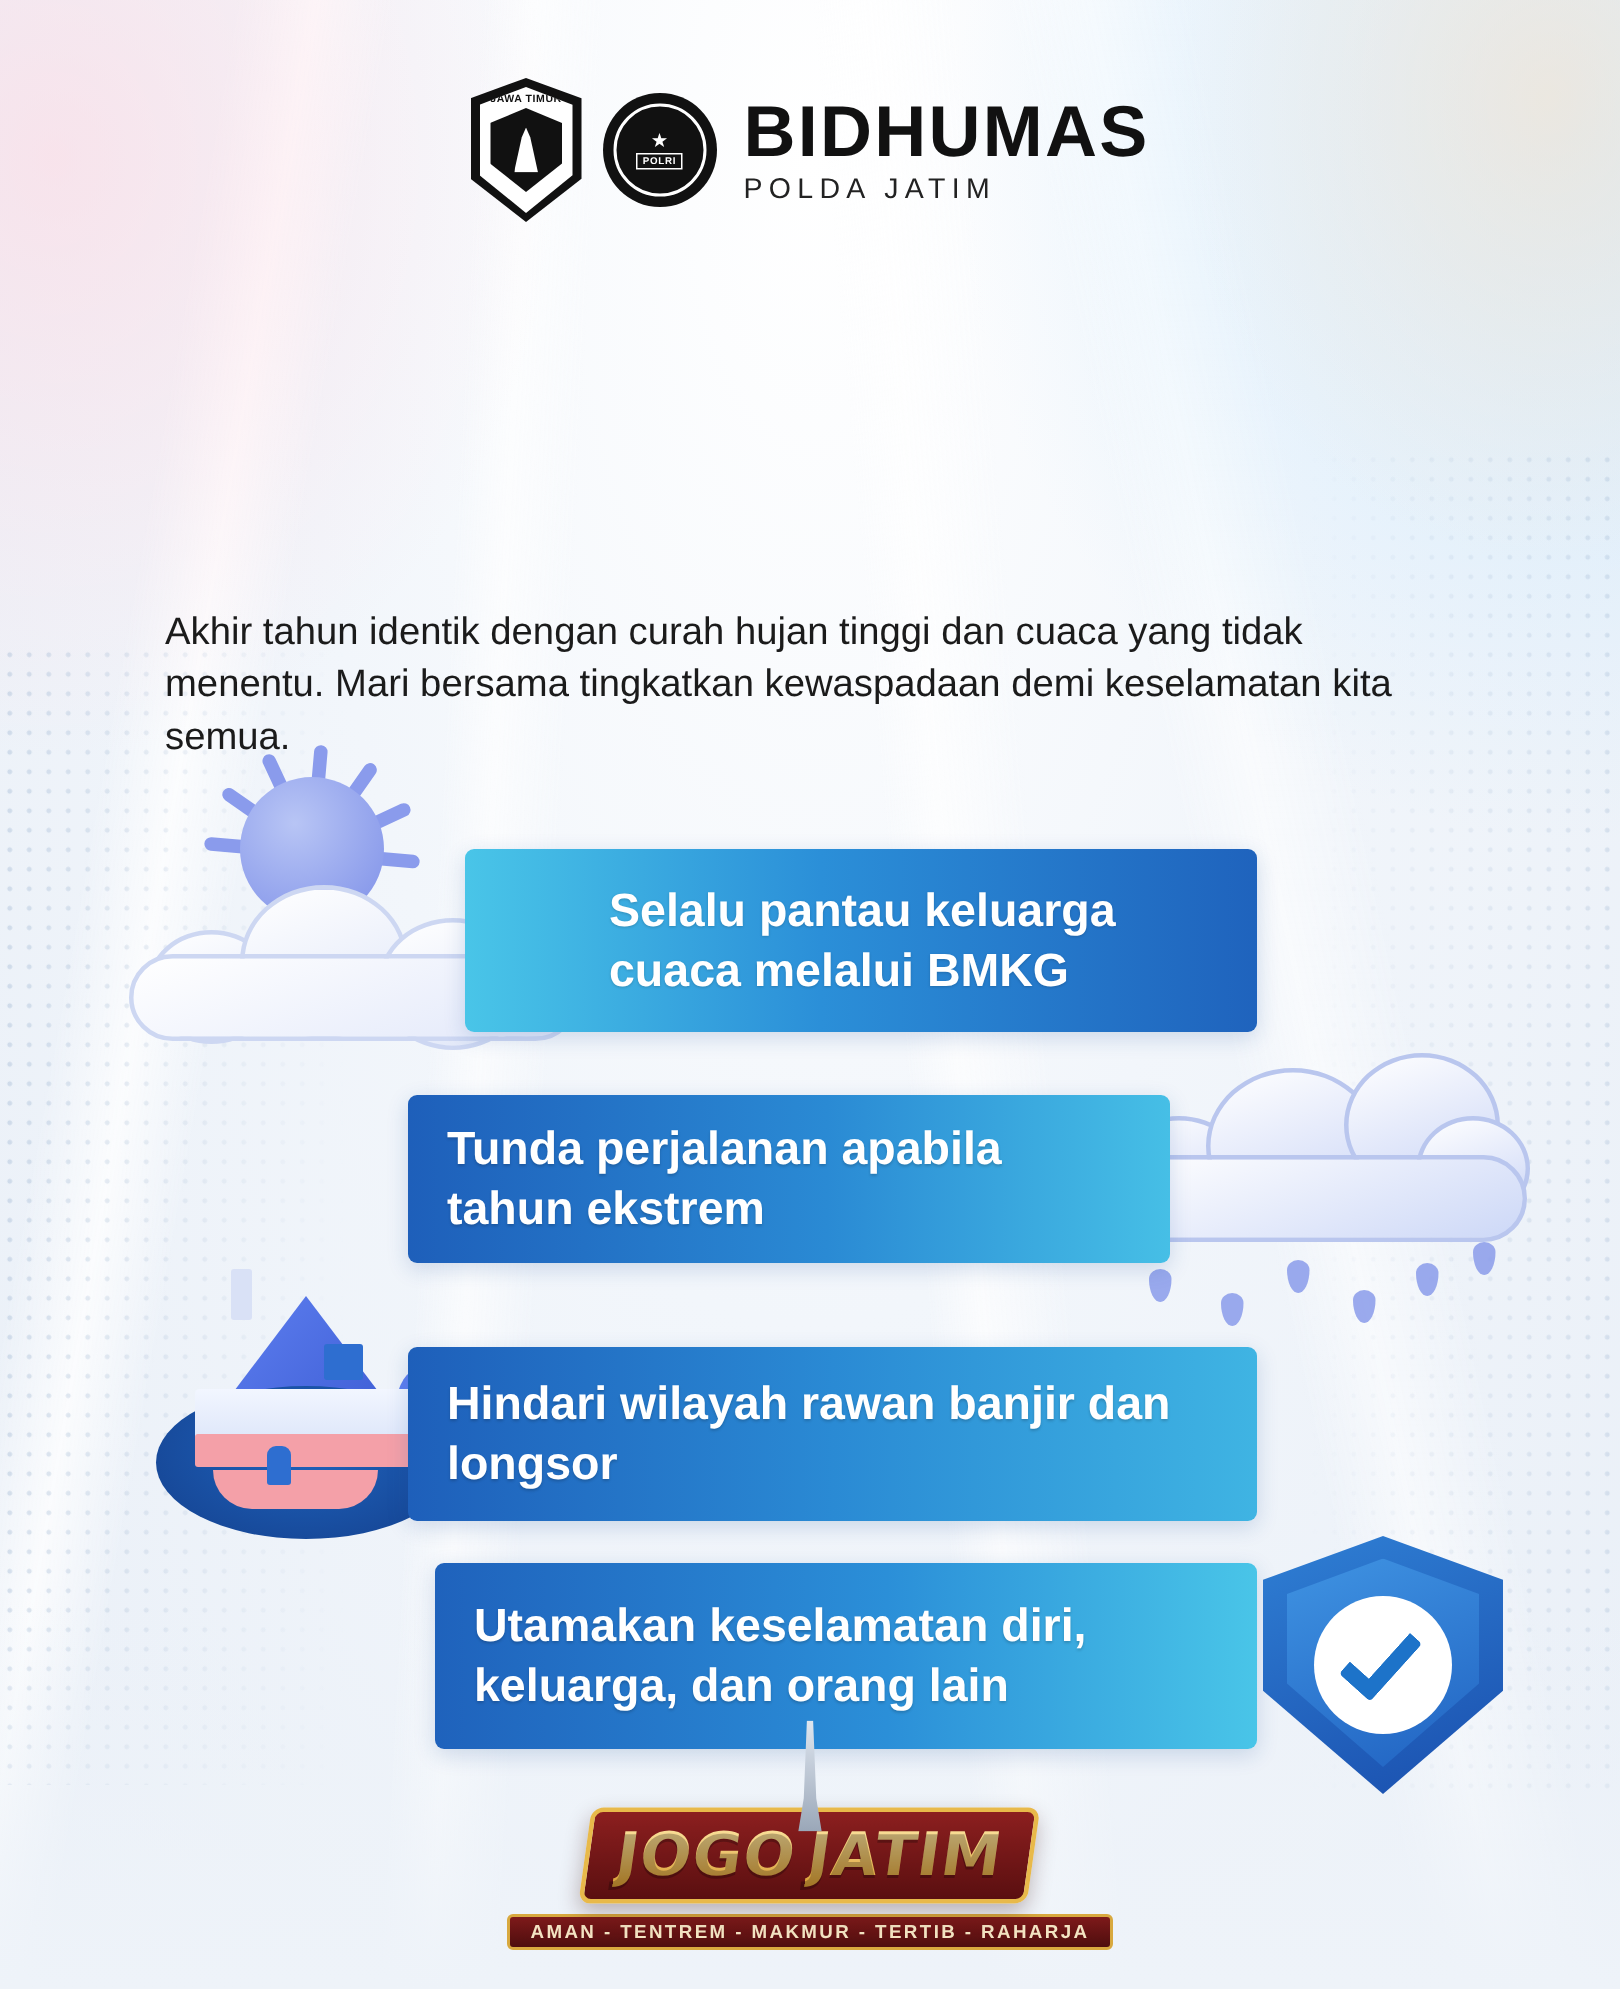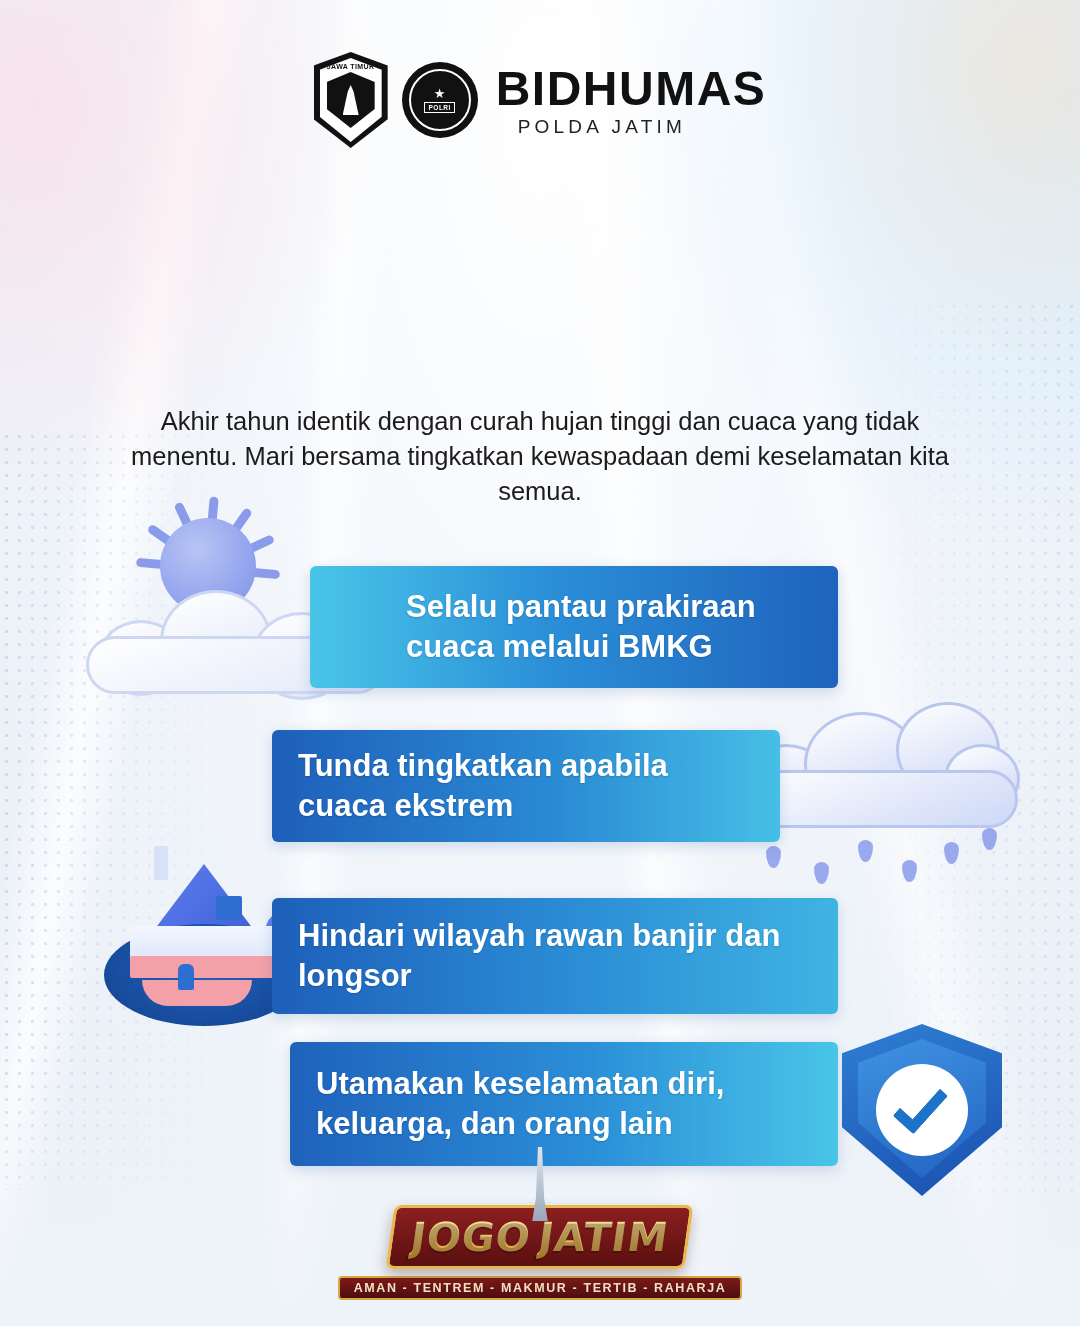--- a/index.html
+++ b/index.html
@@ -113,21 +113,21 @@
   }
   .logo-polri .label {
     color: #fff; font-size: 6.5px; font-weight: bold; letter-spacing: .5px;
     border: 1px solid #fff; padding: 1px 3px; margin-top: 2px;
   }
   .brand { line-height: 1; margin-left: 4px; }
   .brand .b1 {
     font-size: 48px; font-weight: 800; letter-spacing: 1.5px; color: #111;
   }
   .brand .b2 {
-    font-size: 19px; font-weight: 500; letter-spacing: 4.2px; color: #222; margin-top: 4px; margin-left: 22px;
+    font-size: 19px; font-weight: 500; letter-spacing: 4.2px; color: #222; margin-top: 4px;
   }
 
   
   .title-wrap {
     position: absolute; top: 178px; left: 0; right: 0;
     text-align: center;
   }
   .title-line {
     font-family: "DejaVu Sans", sans-serif;
     font-weight: 800;
@@ -143,21 +143,21 @@
   }
   .title-line.l2 {
     margin-top: 4px;
     background: linear-gradient(92deg, #79d2ee 0%, #46a6e2 38%, #1f73c4 100%);
     -webkit-background-clip: text; background-clip: text; color: transparent;
   }
 
   
   .intro {
     position: absolute; top: 404px; left: 110px; right: 110px;
-    text-align: center;
+    text-align: left;
     font-size: 25.5px;
     line-height: 1.38;
     color: #1b1b1b;
     font-family: "Liberation Sans", sans-serif;
   }
 
   
   .tip {
     position: absolute;
     color: #fff;
@@ -410,39 +410,39 @@
     <div class="cloud-a">
       <div class="puff" style="left:16px; top:38px; width:86px; height:76px;"></div>
       <div class="puff" style="left:78px; top:8px; width:112px; height:102px;"></div>
       <div class="puff" style="left:170px; top:30px; width:100px; height:88px;"></div>
       <div class="puff" style="left:236px; top:52px; width:66px; height:60px;"></div>
       <div class="body"></div>
     </div>
   </div>
 
   <div class="tip tip-1">
-    <span>Selalu pantau prakiraan cuaca melalui BMKG</span>
+    <span>Selalu pantau keluarga cuaca melalui BMKG</span>
   </div>
 
   <div class="ill-rain">
     <div class="puff" style="left:10px; top:44px; width:92px; height:80px;"></div>
     <div class="puff" style="left:74px; top:12px; width:116px; height:104px;"></div>
     <div class="puff" style="left:166px; top:2px; width:104px; height:96px;"></div>
     <div class="puff" style="left:214px; top:44px; width:76px; height:70px;"></div>
     <div class="body"></div>
     <div class="drop" style="left:36px; top:146px;"></div>
     <div class="drop" style="left:84px; top:162px;"></div>
     <div class="drop" style="left:128px; top:140px;"></div>
     <div class="drop" style="left:172px; top:160px;"></div>
     <div class="drop" style="left:214px; top:142px;"></div>
     <div class="drop" style="left:252px; top:128px;"></div>
   </div>
 
   <div class="tip tip-2">
-    <span>Tunda tingkatkan apabila cuaca ekstrem</span>
+    <span>Tunda perjalanan apabila tahun ekstrem</span>
   </div>
 
   <div class="ill-flood">
     <div class="flood-chimney"></div>
     <div class="flood-roof"></div>
     <div class="flood-tree"></div>
     <div class="flood-water"></div>
     <div class="flood-body"></div>
     <div class="flood-window"></div>
     <div class="flood-stripe"></div>

